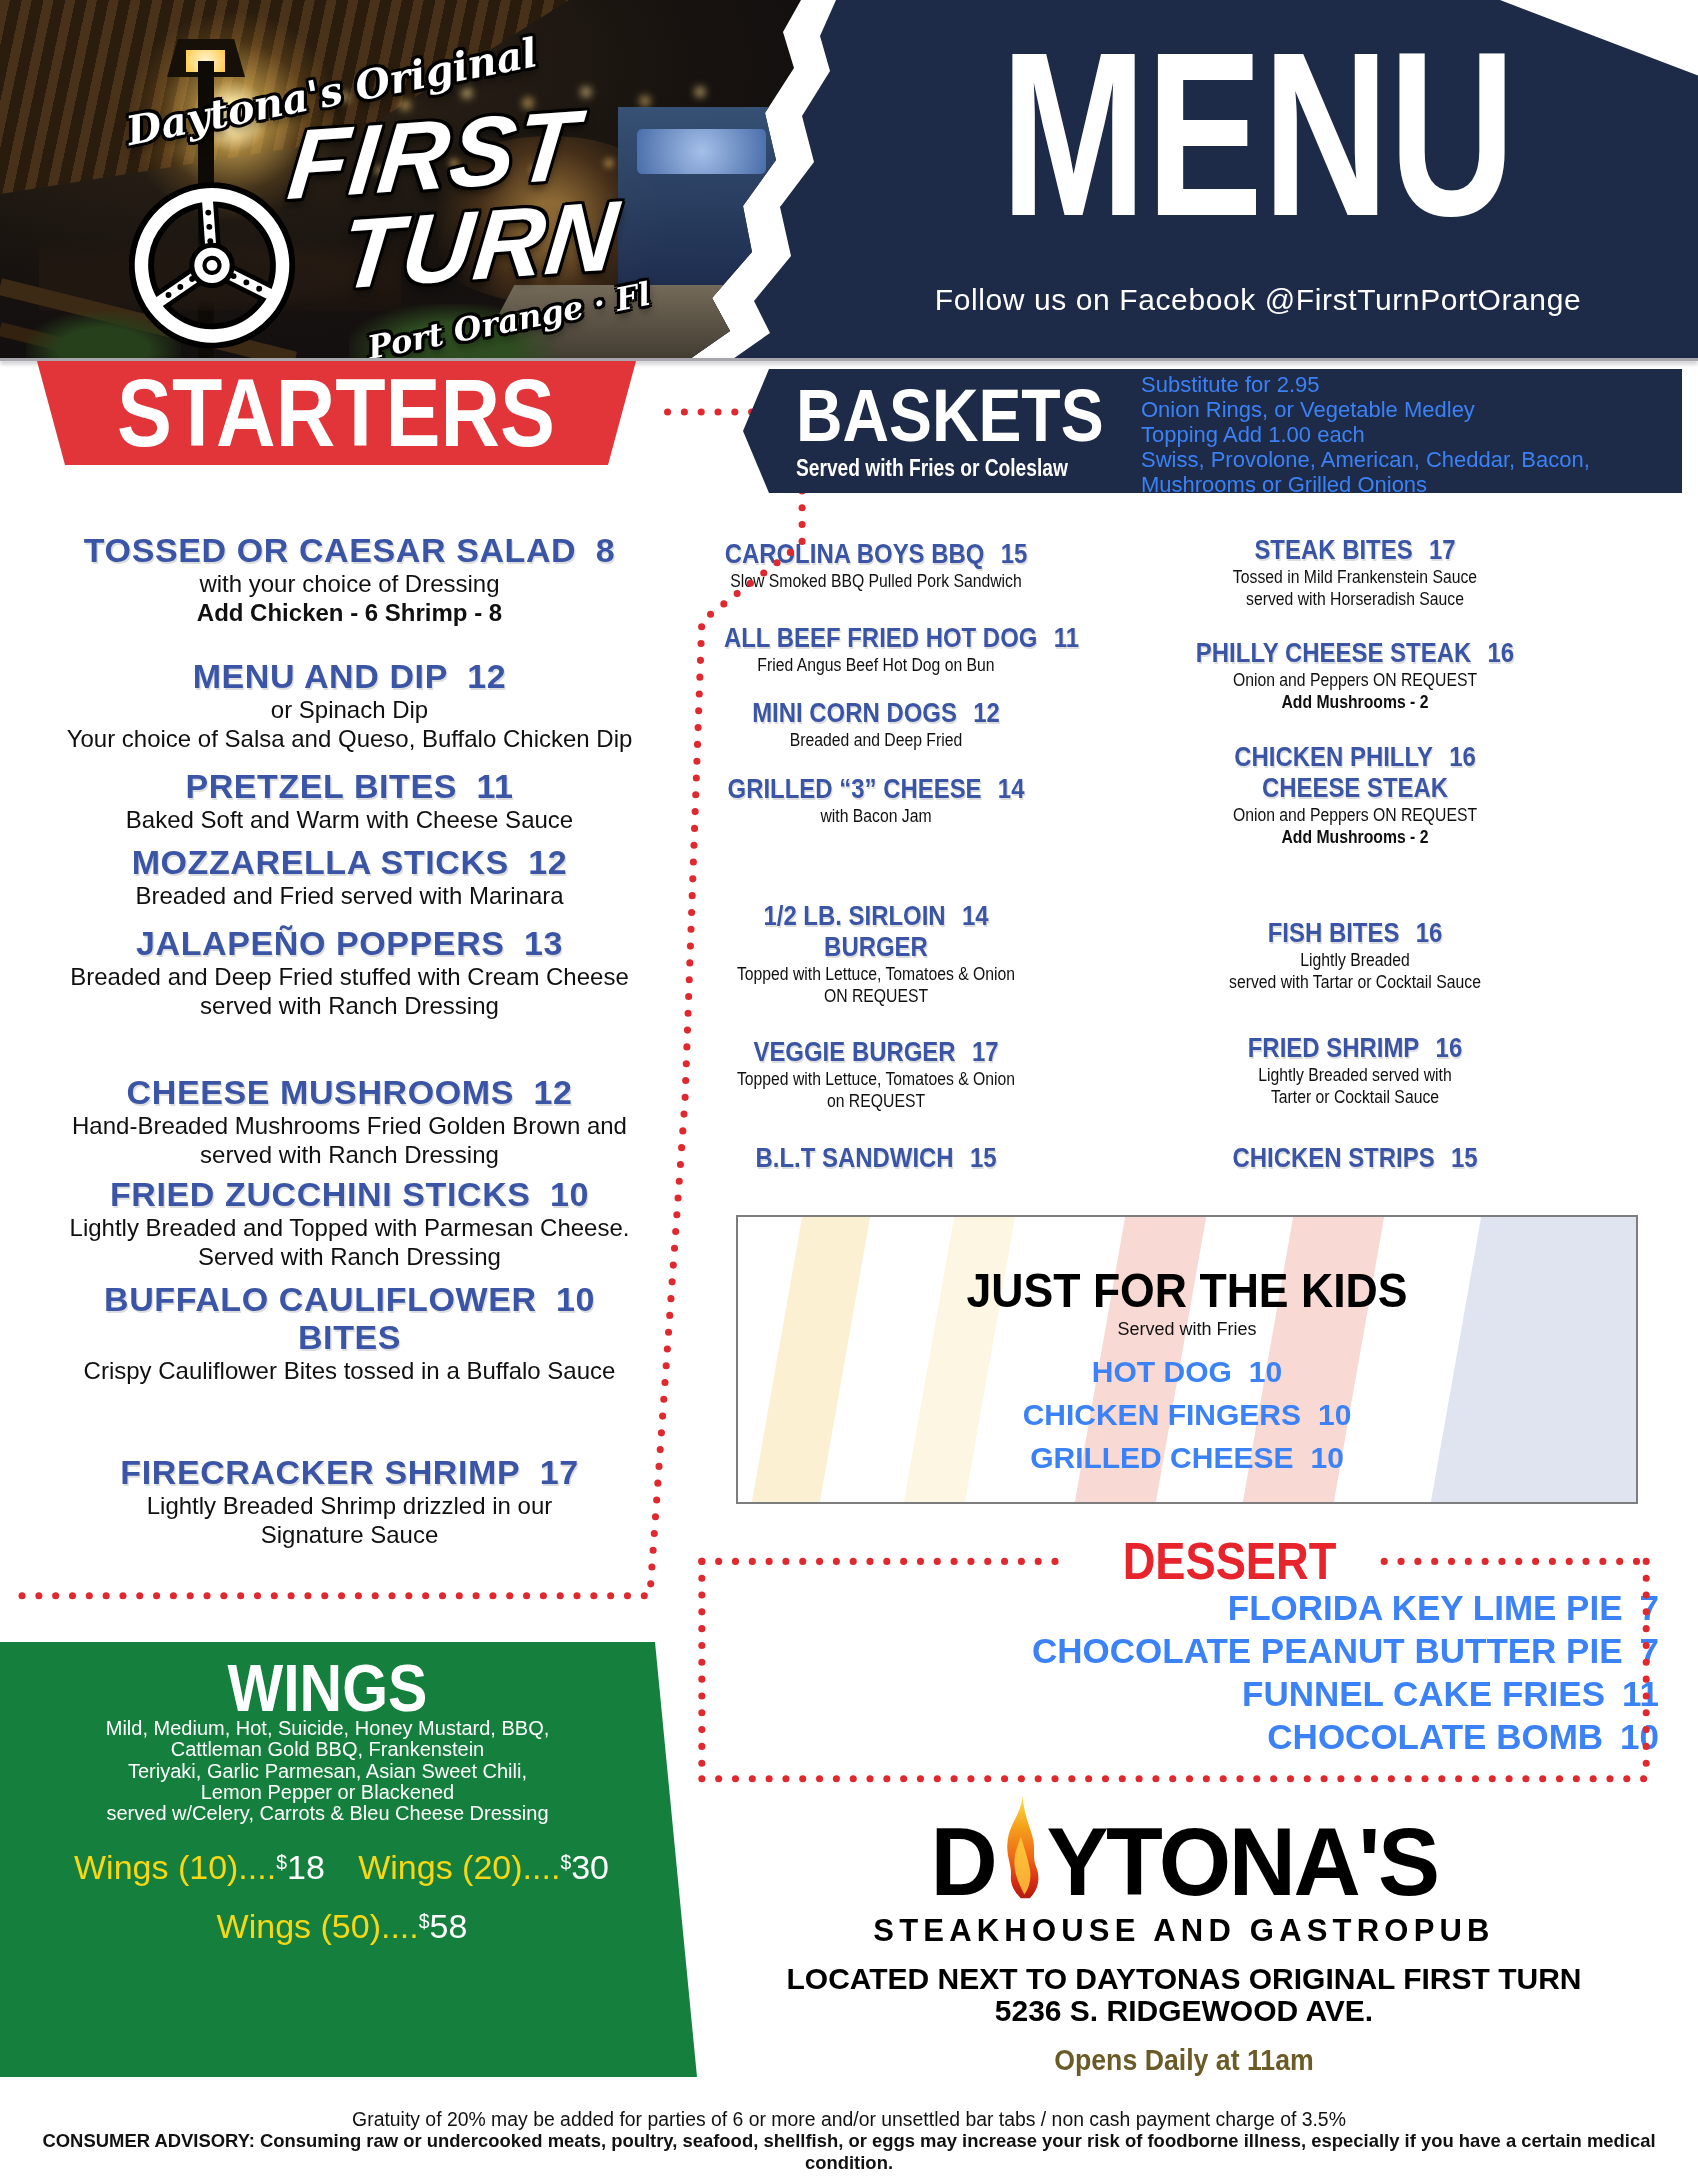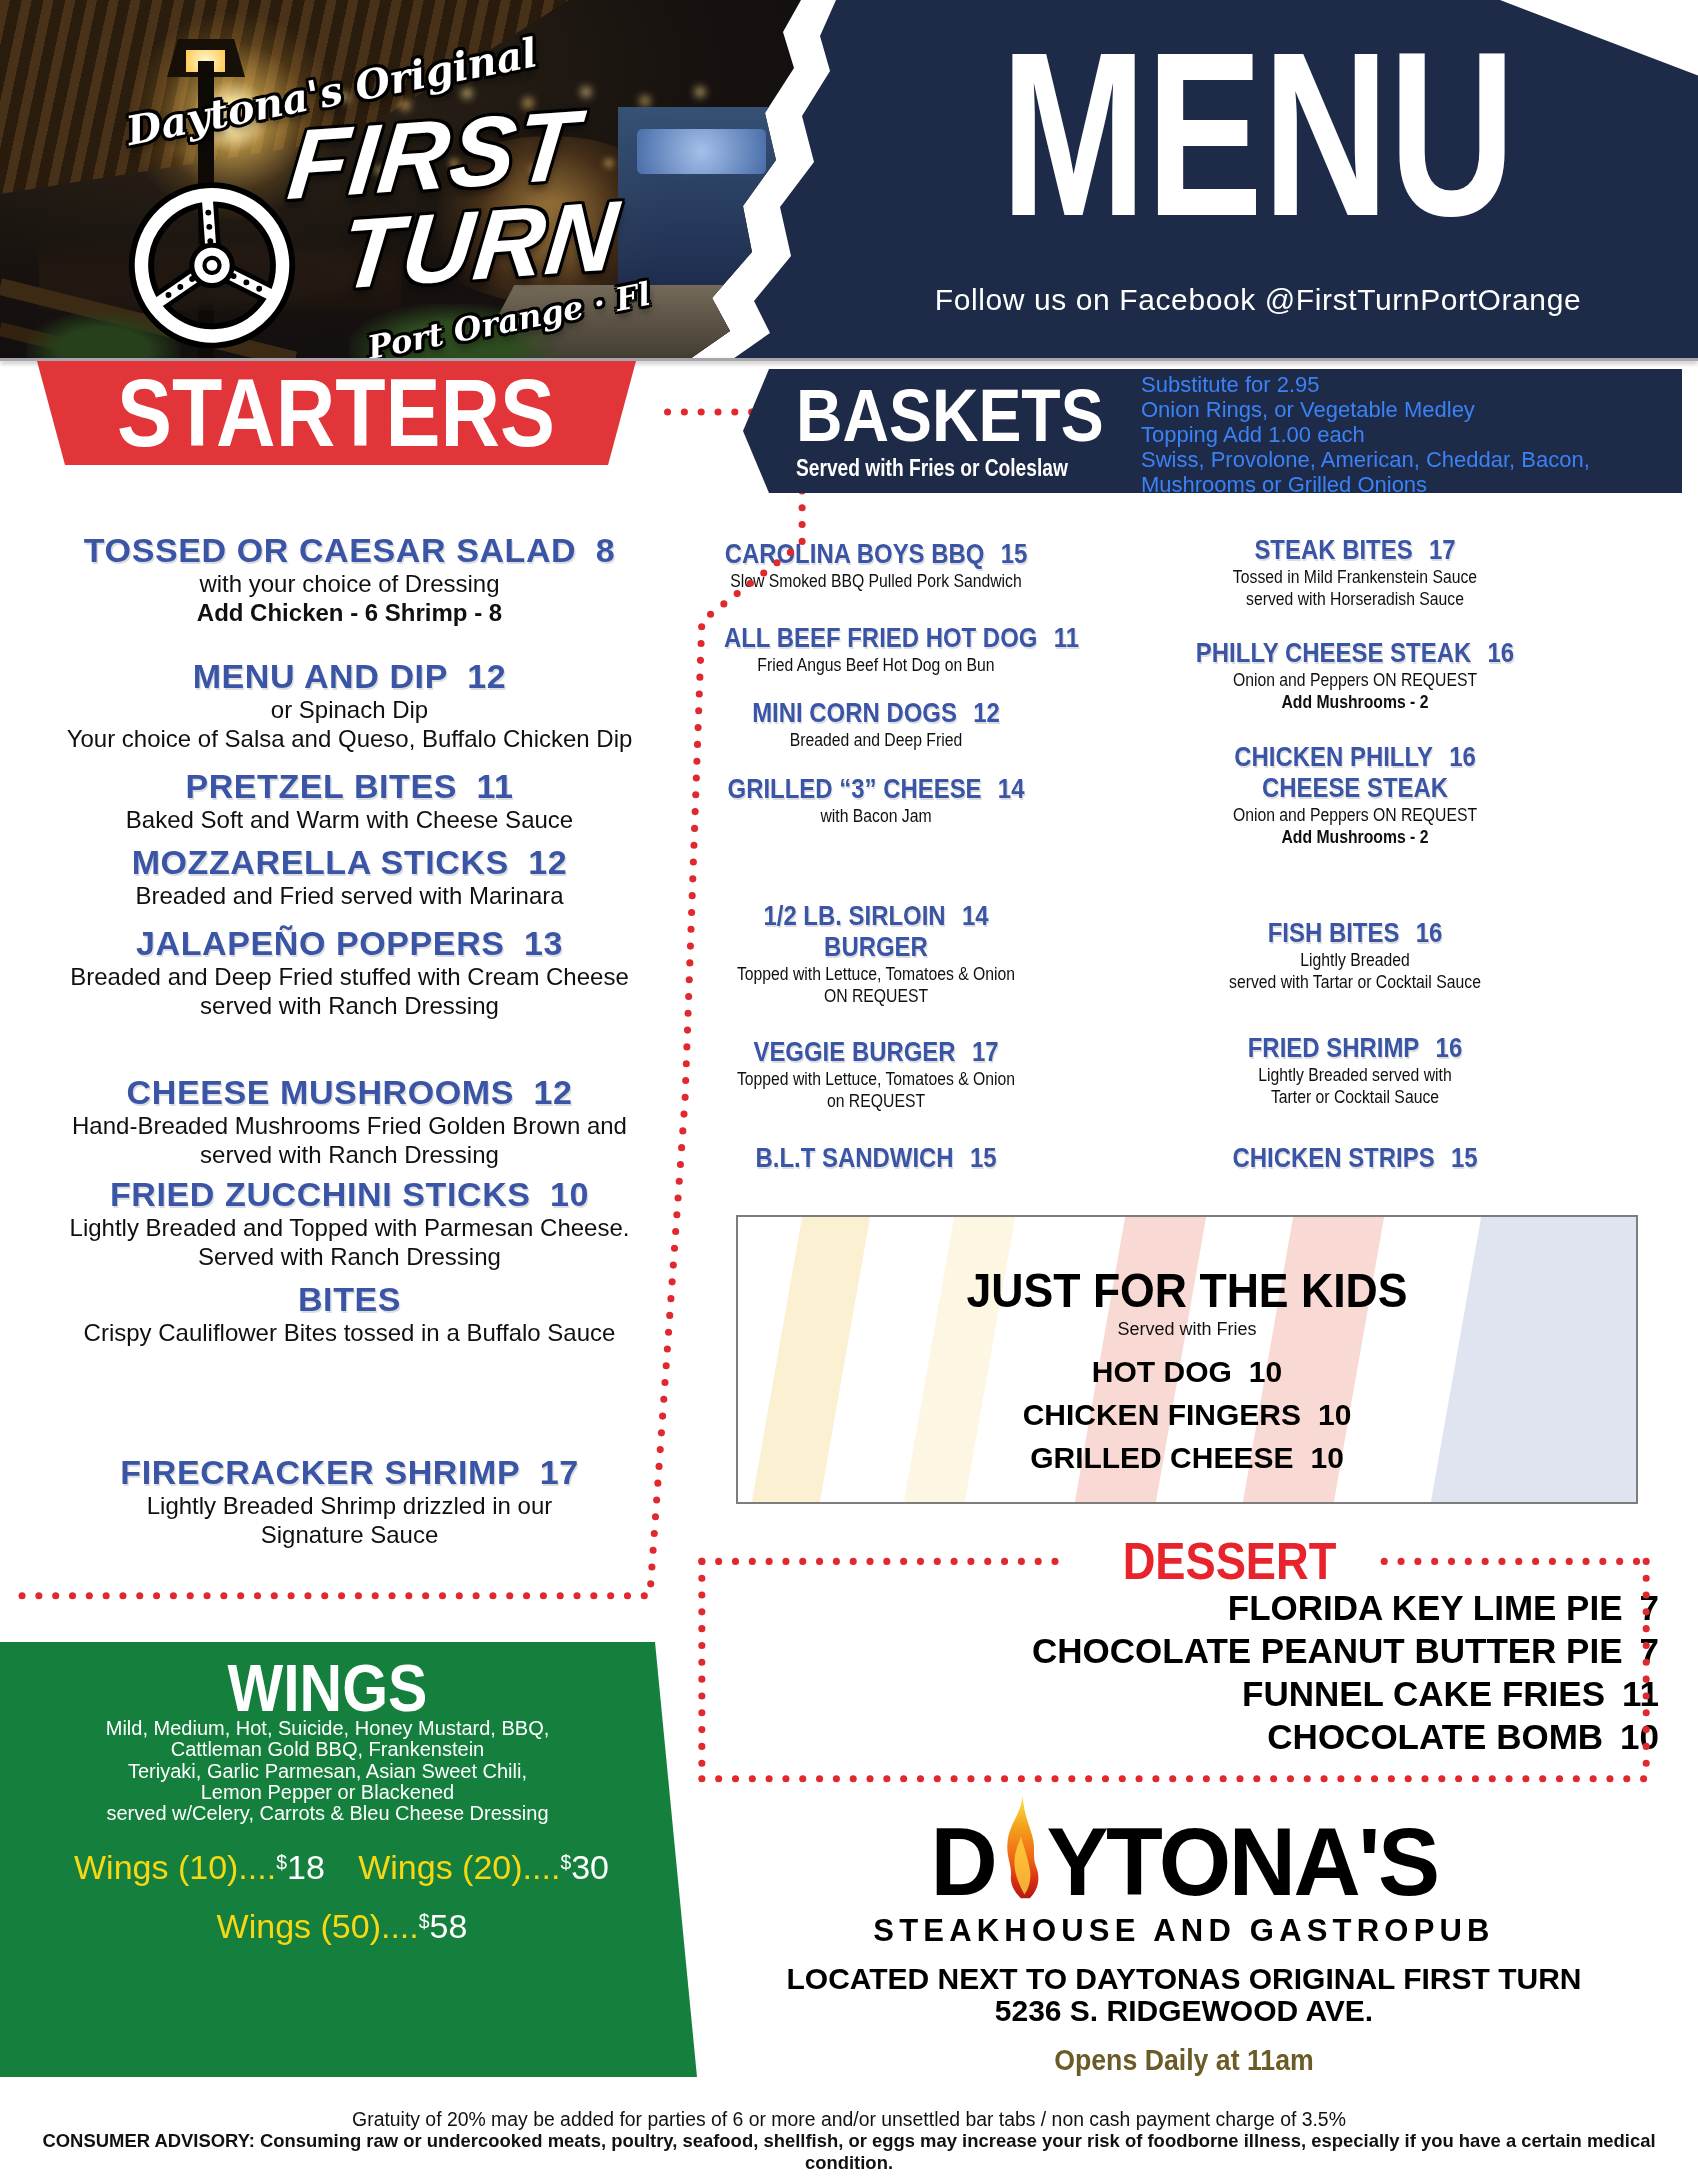--- a/index.html
+++ b/index.html
@@ -105,21 +105,21 @@
       border:2.6px solid #7d7d7d;box-sizing:border-box;overflow:hidden;}
   .stripe{position:absolute;top:-39px;bottom:-39px;transform:skewX(-10deg);}
   .st1{left:39px;width:68px;background:#fbf0d2;}
   .st2{left:191px;width:61px;background:#fdf6e3;}
   .st3{left:362px;width:81px;background:#f8d9d3;}
   .st4{left:530px;width:91px;background:#f8d9d3;}
   .st5{left:718px;width:278px;background:#dfe4f0;}
   .kids-title{position:absolute;left:0;right:0;top:45px;text-align:center;font-size:49px;font-weight:700;color:#000;transform:scaleX(.91);white-space:nowrap;}
   .kids-sub{position:absolute;left:0;right:0;top:102px;text-align:center;font-size:18px;color:#111;}
   .kids-items{position:absolute;left:0;right:0;top:133px;text-align:center;line-height:43px;}
-  .kid-line{color:#000000;font-weight:700;font-size:30px;white-space:nowrap;}
+  .kid-line{color:#3b82f6;font-weight:700;font-size:30px;white-space:nowrap;}
   .kid-line .pr{margin-left:17px;}
 
   
   .dessert-title{position:absolute;left:1071px;top:1531px;width:317px;text-align:center;
       color:#e7242c;font-size:52px;font-weight:700;transform:scaleX(.87);white-space:nowrap;}
   .dessert-items{position:absolute;left:702px;top:1586px;width:957px;text-align:center;line-height:43px;}
   .dessert-items .kid-line{font-size:35px;text-align:right;}
 
   
   .wings-box{position:absolute;left:0;top:1642px;width:699px;height:435px;background:#15803d;
@@ -302,20 +302,23 @@
     <div class="item-title">
       <span class="nm">FRIED ZUCCHINI STICKS</span><span class="pr">10</span>
     </div>
 
     <div class="item-desc">
           <div class="desc-line">Lightly Breaded and Topped with Parmesan Cheese.</div>
           <div class="desc-line">Served with Ranch Dressing</div>
         </div>
   </div>
       <div class="col-item">
+    <div class="item-title">
+      <span class="nm">BUFFALO CAULIFLOWER</span><span class="pr">10</span>
+    </div>
     <div class="item-title t2">BITES</div>
     <div class="item-desc">
           <div class="desc-line">Crispy Cauliflower Bites tossed in a Buffalo Sauce</div>
         </div>
   </div>
       <div class="col-item">
     <div class="item-title">
       <span class="nm">FIRECRACKER SHRIMP</span><span class="pr">17</span>
     </div>
 

